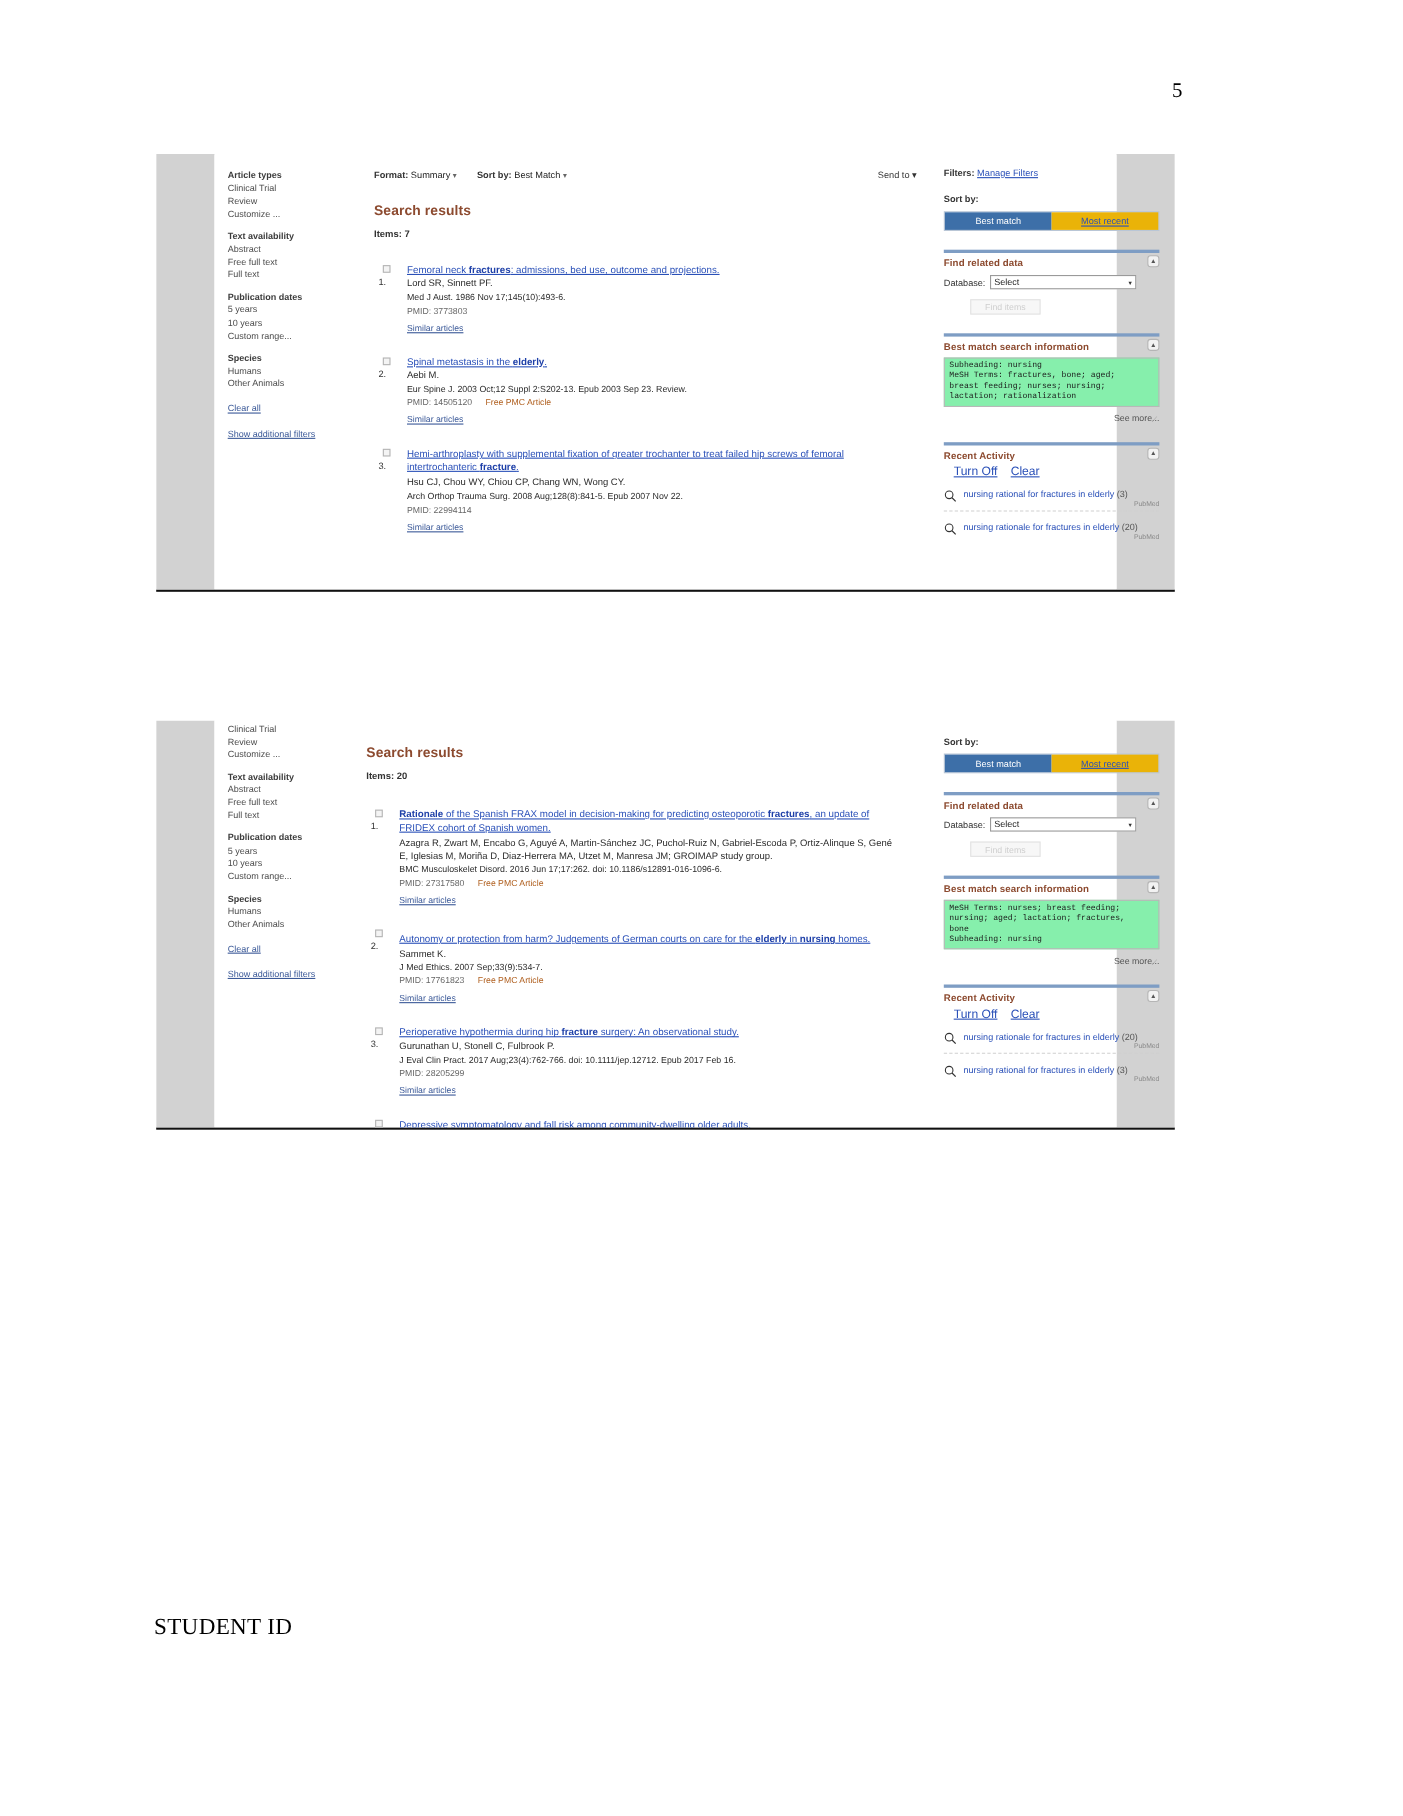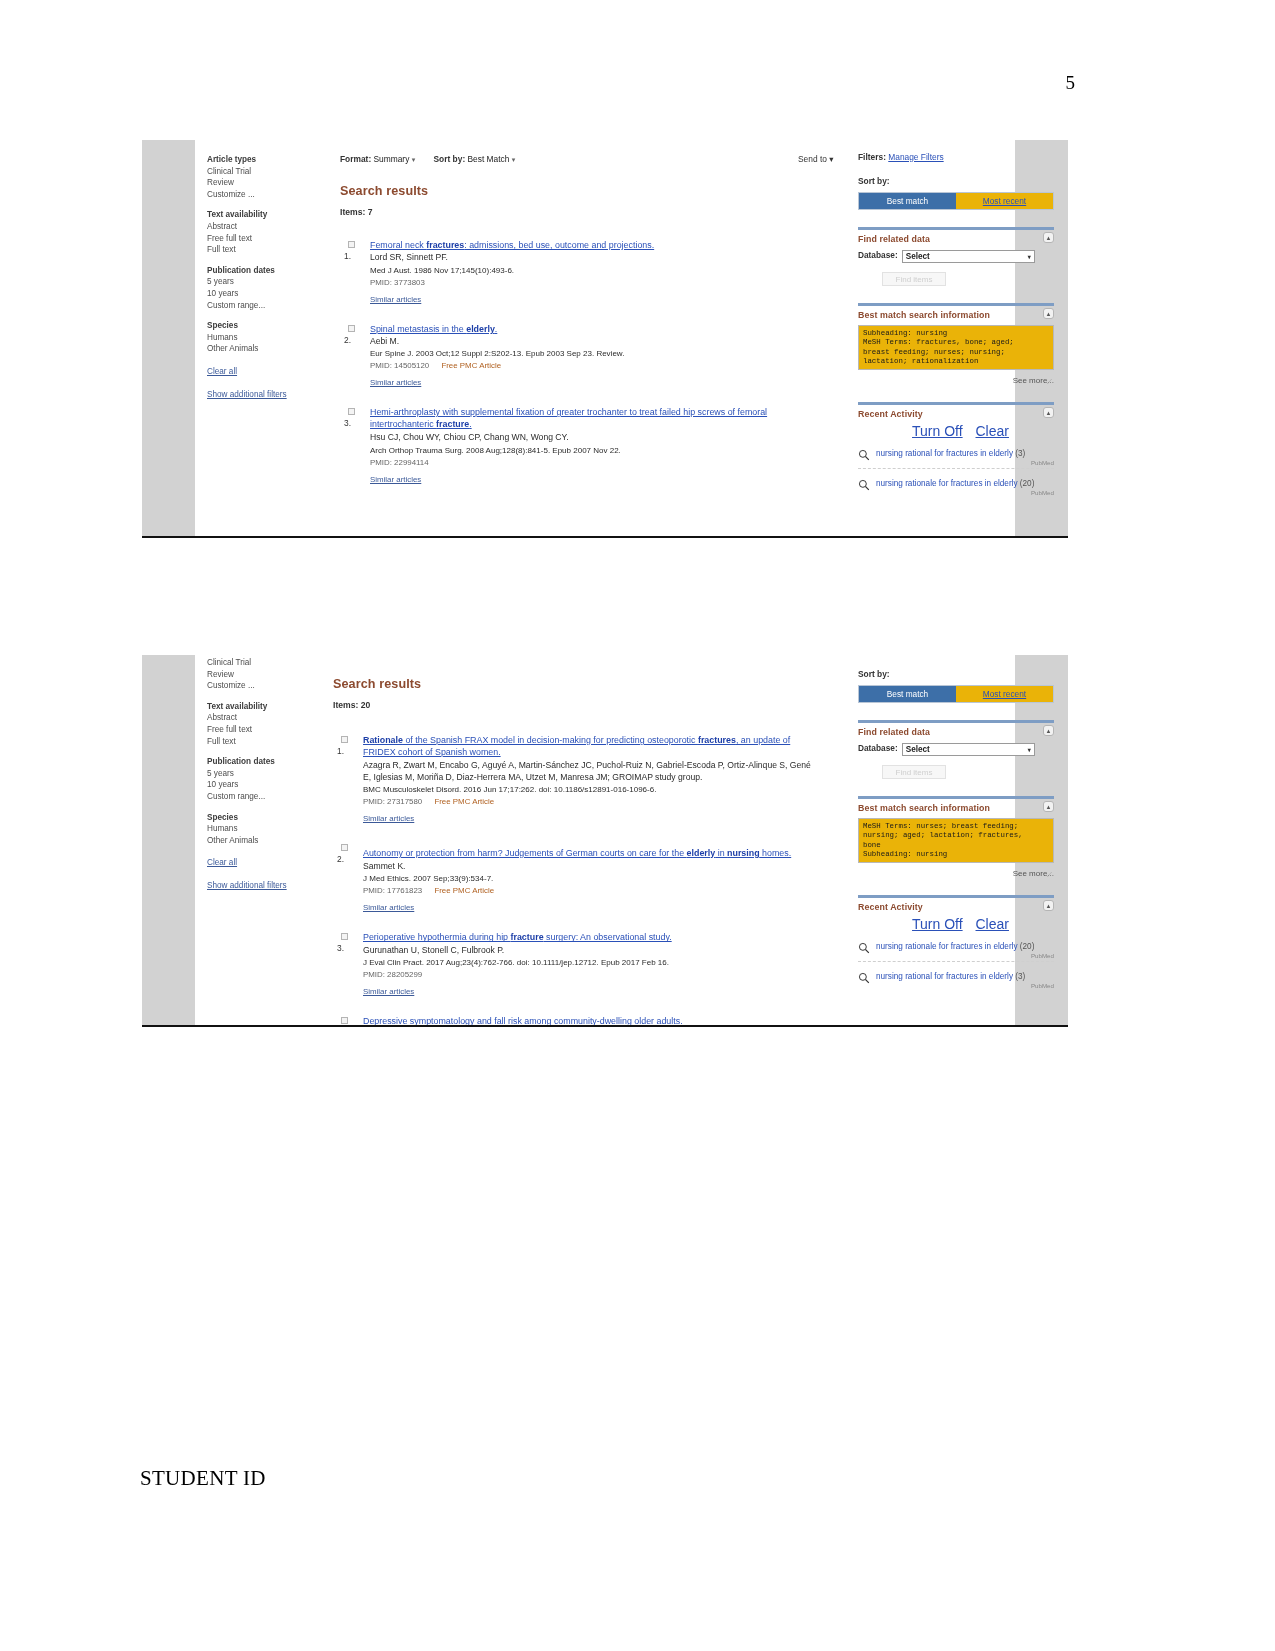--- a/index.html
+++ b/index.html
@@ -136,52 +136,51 @@
     font-size:8.8px; font-weight:bold; color:#8c4a2f;
     margin-top:4px; letter-spacing:0.1px;
   }
   .portlet .collapse {
     position:absolute; right:0px; top:5px;
     width:11px; height:11px; border:1px solid #b5b5b5; border-radius:3px;
     background:#f2f2f2; display:flex; align-items:center;
     justify-content:center; font-size:6px; color:#555; line-height:1;
   }
   .dbrow {
-    display:flex; margin-top:6px; font-size:8.3px;
+    display:flex; align-items:center; margin-top:6px; font-size:8.3px;
     color:#333;
-    font-weight:bold;
   }
   .dbrow .select {
     margin-left:4px; width:133px; height:13px; border:1px solid #9a9a9a;
     background:#fff; font-size:8.2px; color:#222;
     display:flex; align-items:center; padding:0 3px;
     position:relative;
   }
   .dbrow .select .arrow {
     position:absolute; right:3px; font-size:6px; color:#333;
   }
   .finditems {
     margin-top:9px; margin-left:24px; width:64px; height:14px;
     border:1px solid #e2e2e2; background:#f7f7f7;
     display:flex; align-items:center; justify-content:center;
     font-size:8px; color:#cfcfcf;
   }
   .mono-box {
     margin-top:5px; width:196px; height:45px; border:1px solid #b8b8b8;
-    background:#eab308; font-family:"Liberation Mono", monospace;
+    background:#86efac; font-family:"Liberation Mono", monospace;
     font-size:7.4px; line-height:9.4px; color:#1a1a1a;
     padding:3px 4px; overflow:hidden; position:relative;
     white-space:pre;
   }
   .seemore {
     text-align:right; width:196px; margin-top:6px;
     font-size:8px; color:#555;
   }
   .actbar {
-    text-align:center; width:196px; margin-top:4px; font-size:14px;
+    text-align:left; width:196px; margin-top:4px; font-size:11px;
   }
   .actbar a { color:#2a50b8; text-decoration:underline; margin-left:9px; }
   .actrow {
     display:flex; align-items:flex-start; margin-top:9px; width:196px;
     position:relative;
     text-align:right;
   }
   .actrow .mag {
     width:12px; height:12px; flex:none; margin-right:6px; margin-top:1px;
   }

